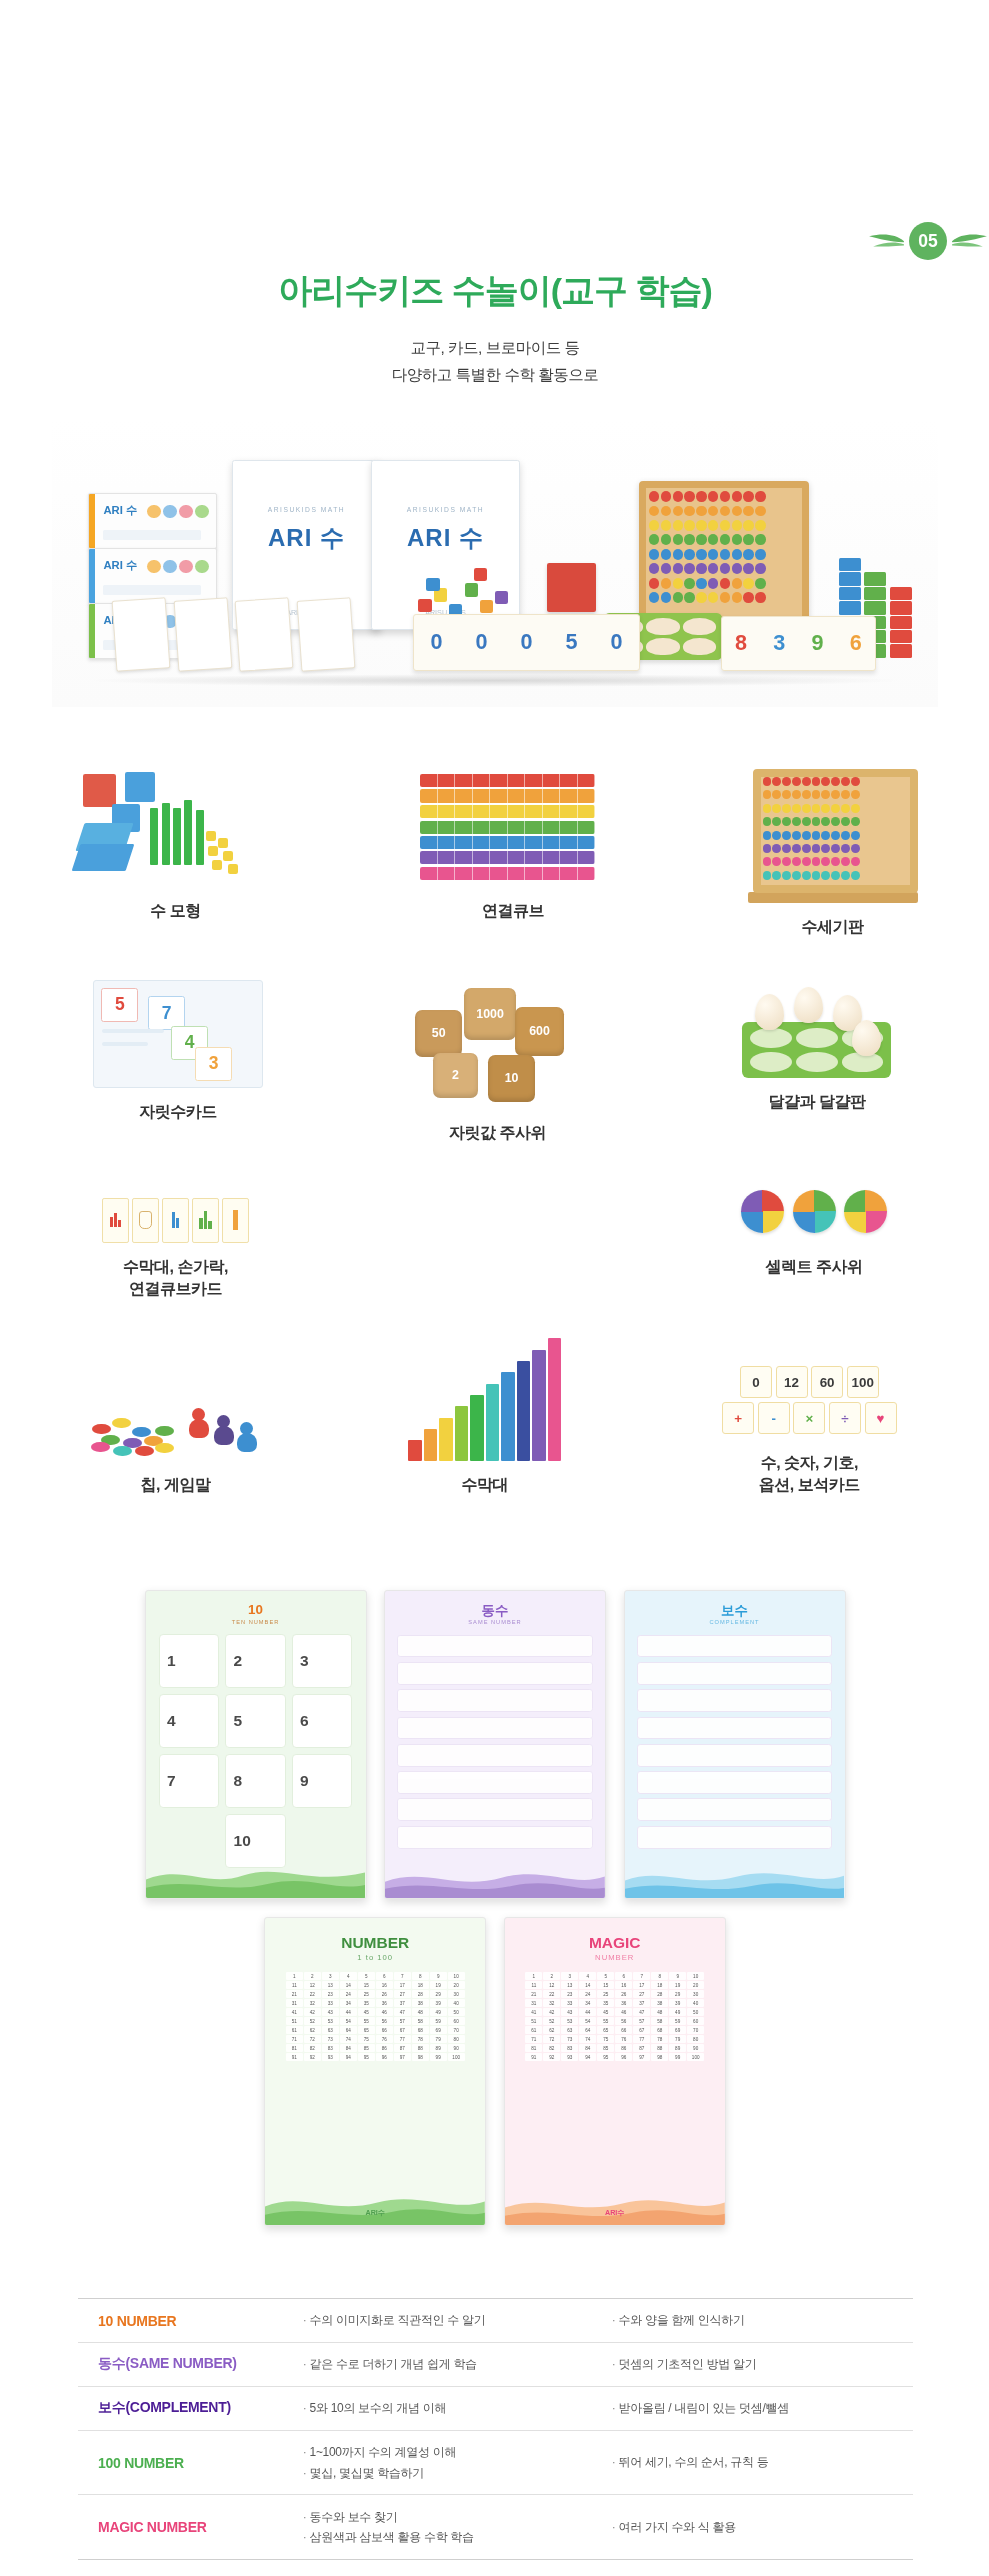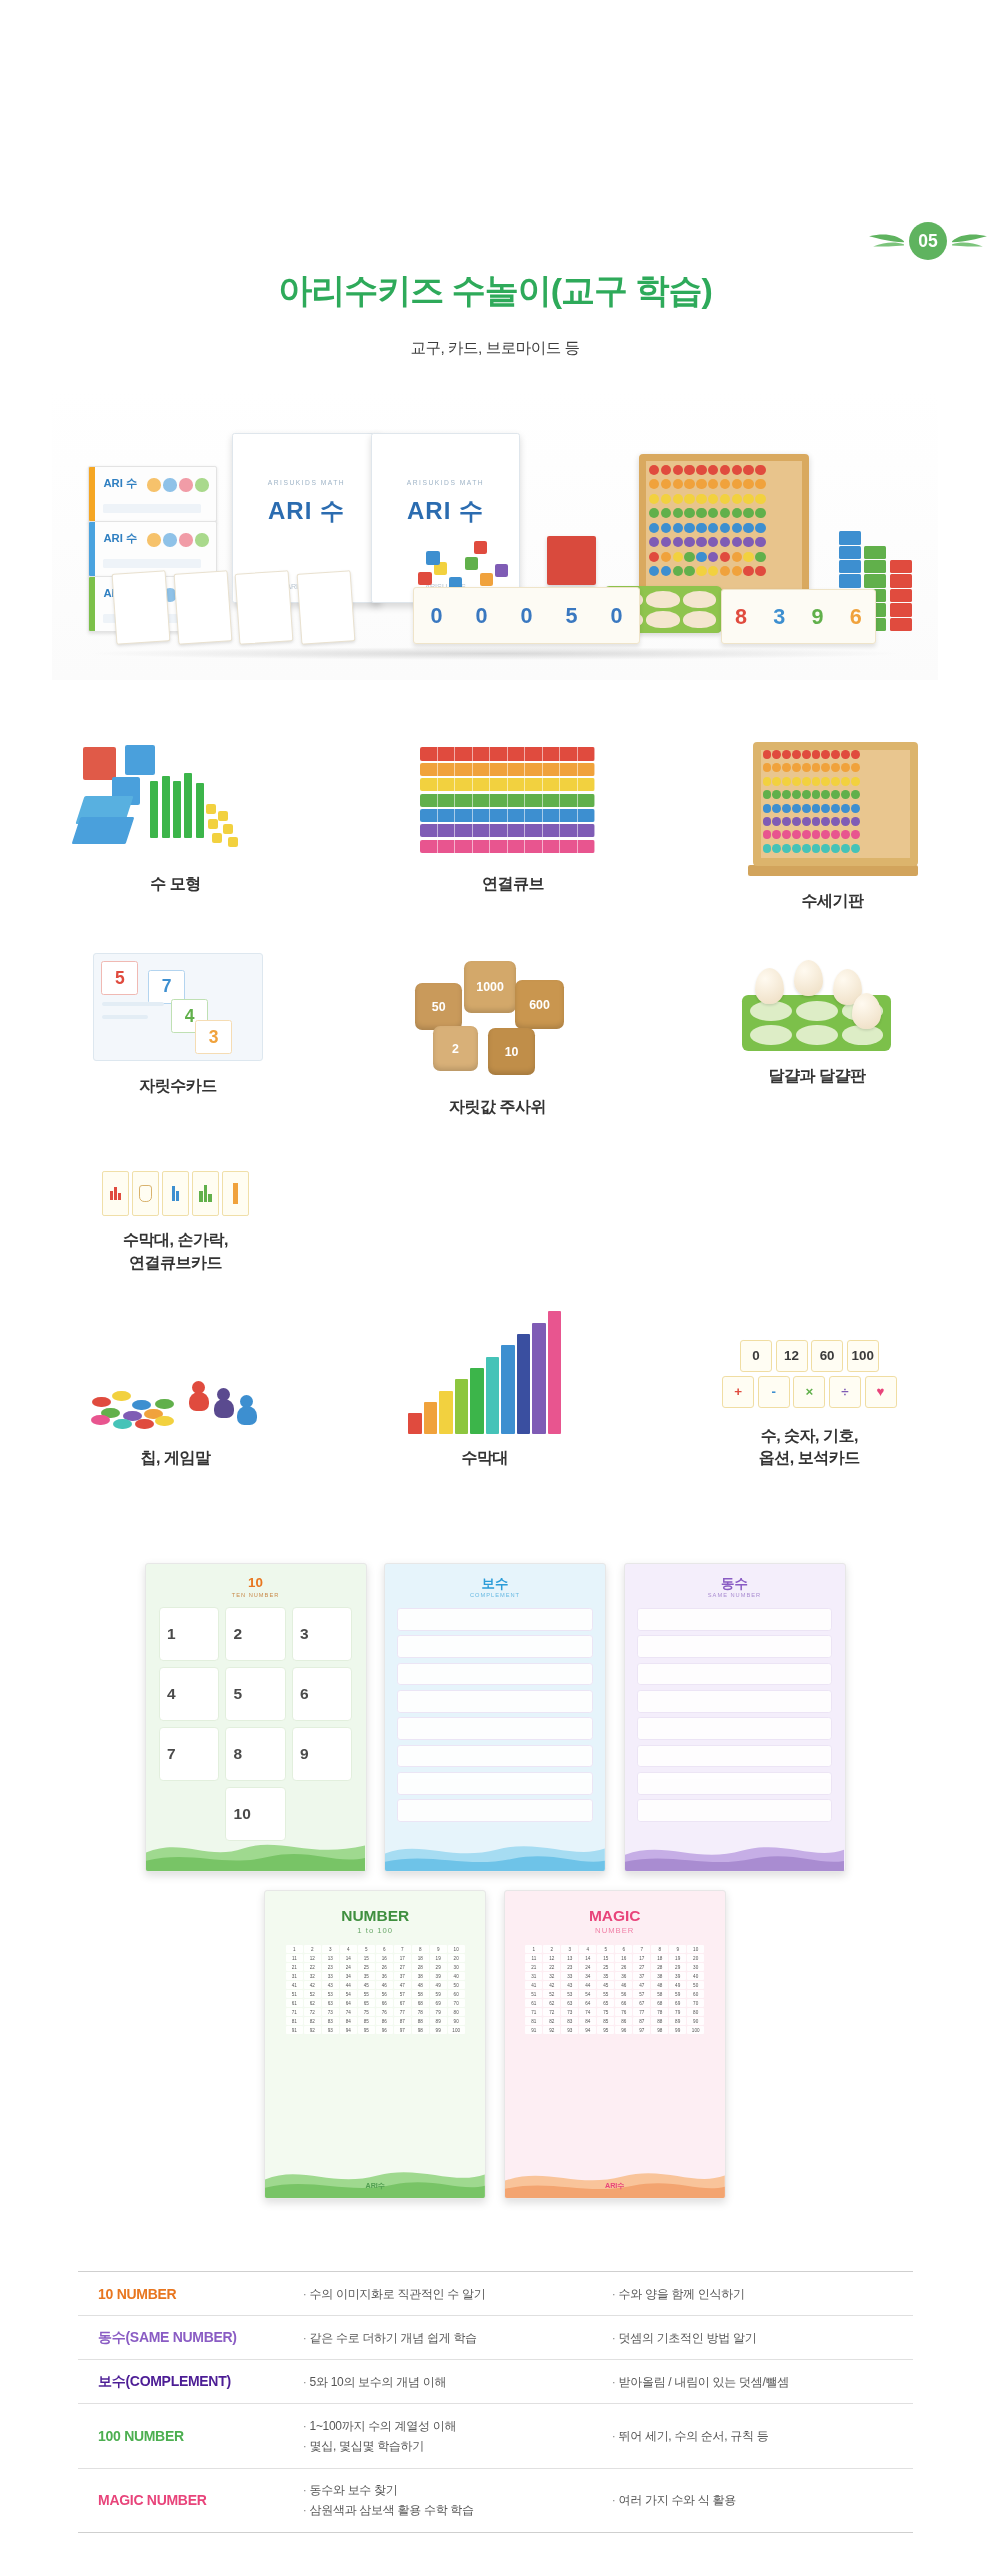--- a/index.html
+++ b/index.html
@@ -447,20 +447,21 @@
       </svg>
       <div class="num-badge">05</div>
       <svg class="wing" viewBox="0 0 78 40">
         <path d="M4 20 C20 6, 44 4, 72 10 C50 16, 34 20, 4 22 Z" fill="#5fb35f"></path>
         <path d="M4 26 C22 20, 42 22, 64 30 C42 30, 26 30, 4 28 Z" fill="#7cc47c"></path>
       </svg>
     </div>
     <h1 class="main-title">아리수키즈 수놀이(교구 학습)</h1>
     <div class="sub-desc">
       <div>교구, 카드, 브로마이드 등</div>
+      <div>다양하고 특별한 수학 활동으로</div>
     </div>
   </div>
 
   <div class="hero-photo">
     <div class="hero-shadow"></div>
 
     <div class="box-stack">
       <div class="ari-box">
         <span class="stripe"></span>
         <span class="lab">ARI 수</span>
@@ -968,20 +969,28 @@
           </div>
         </div>
         <div class="item-label" style="white-space:pre-line">수막대, 손가락,
 연결큐브카드</div>
       </div>
 
       <div class="item" style="margin-top:10.3px;">
         <div style="width:155px;height:5.2px;"></div>
       </div>
 
+      <div class="item" style="margin-right:26px;">
+        <div class="item-art art-seldice">
+          <div class="sdie" style="background:conic-gradient(#e04b3e 0 25%, #f2d13f 25% 50%, #3d8fd0 50% 75%, #7f5cb5 75% 100%)"></div>
+          <div class="sdie" style="background:conic-gradient(#61b04b 0 25%, #45c3b8 25% 50%, #3d8fd0 50% 75%, #f0a23c 75% 100%)"></div>
+          <div class="sdie" style="background:conic-gradient(#f0a23c 0 25%, #e8558f 25% 50%, #f2d13f 50% 75%, #61b04b 75% 100%)"></div>
+        </div>
+        <div class="item-label">셀렉트 주사위</div>
+      </div>
     </div>
 
     <div class="row-items" style="margin-top:36px; align-items:flex-end;">
       <div class="item" style="margin-left:15.5px;">
         <div class="item-art art-chips">
           <div class="chip" style="left:4.1px;top:45px;background:#e04b3e"></div>
           <div class="chip" style="left:24px;top:39px;background:#f2d13f"></div>
           <div class="chip" style="left:44px;top:48px;background:#3d8fd0"></div>
           <div class="chip" style="left:13.4px;top:56px;background:#61b04b"></div>
           <div class="chip" style="left:35px;top:59px;background:#7f5cb5"></div>
@@ -1061,55 +1070,55 @@
           <div class="cellbox">8</div>
           <div class="cellbox">9</div>
           <div class="cellbox" style="grid-column: 2 / 3">10</div>
         </div>
         <svg class="hills" viewBox="0 0 430 90" preserveAspectRatio="none">
           <path d="M0 54 C70 24,120 70,190 46 C260 22,320 66,430 40 L430 90 L0 90 Z" fill="#9fd98f"></path>
           <path d="M0 70 C90 48,150 84,240 62 C320 44,370 78,430 64 L430 90 L0 90 Z" fill="#78c466"></path>
         </svg>
       </div>
 
+      <div class="poster p2">
+        <div class="p-title" style="color:#8a5cc4">동수</div>
+        <div class="p-sub" style="color:#a98cd1">SAME NUMBER</div>
+        <div class="rows">
+          <div class="r"></div>
+            <div class="r"></div>
+            <div class="r"></div>
+            <div class="r"></div>
+          <div class="r"></div>
+            <div class="r"></div>
+            <div class="r"></div>
+            <div class="r"></div>
+        </div>
+        <svg class="hills" viewBox="0 0 430 90" preserveAspectRatio="none">
+          <path d="M0 58 C80 30,140 76,230 50 C310 28,370 70,430 48 L430 90 L0 90 Z" fill="#c6aee6"></path>
+          <path d="M0 72 C90 52,160 86,250 66 C330 50,380 80,430 70 L430 90 L0 90 Z" fill="#a98cd1"></path>
+        </svg>
+      </div>
+
       <div class="poster p3">
         <div class="p-title" style="color:#2b9cd8">보수</div>
         <div class="p-sub" style="color:#67b9e3">COMPLEMENT</div>
         <div class="rows">
           <div class="r"></div>
             <div class="r"></div>
             <div class="r"></div>
             <div class="r"></div>
           <div class="r"></div>
             <div class="r"></div>
             <div class="r"></div>
             <div class="r"></div>
         </div>
         <svg class="hills" viewBox="0 0 430 90" preserveAspectRatio="none">
           <path d="M0 56 C70 28,130 72,220 48 C300 26,370 68,430 46 L430 90 L0 90 Z" fill="#a6dcf2"></path>
           <path d="M0 72 C90 52,160 86,250 66 C330 50,380 80,430 70 L430 90 L0 90 Z" fill="#6ec3e8"></path>
-        </svg>
-      </div>
-
-      <div class="poster p2">
-        <div class="p-title" style="color:#8a5cc4">동수</div>
-        <div class="p-sub" style="color:#a98cd1">SAME NUMBER</div>
-        <div class="rows">
-          <div class="r"></div>
-            <div class="r"></div>
-            <div class="r"></div>
-            <div class="r"></div>
-          <div class="r"></div>
-            <div class="r"></div>
-            <div class="r"></div>
-            <div class="r"></div>
-        </div>
-        <svg class="hills" viewBox="0 0 430 90" preserveAspectRatio="none">
-          <path d="M0 58 C80 30,140 76,230 50 C310 28,370 70,430 48 L430 90 L0 90 Z" fill="#c6aee6"></path>
-          <path d="M0 72 C90 52,160 86,250 66 C330 50,380 80,430 70 L430 90 L0 90 Z" fill="#a98cd1"></path>
         </svg>
       </div>
     </div>
 
     <div class="poster-row second">
       <div class="poster p4">
         <div class="p-title" style="color:#3f8f3f;top:15.5px;font-size:15.5px;">NUMBER</div>
         <div class="p-sub" style="color:#6aa86a;top:35px;font-size:7.7px;">1 to 100</div>
         <div class="num-table" id="grid100">
             <span>1</span>

